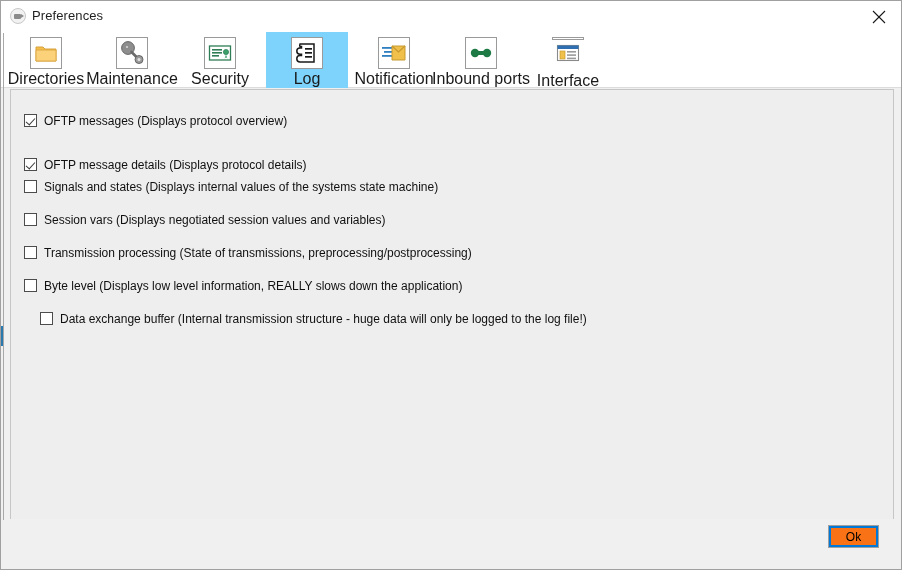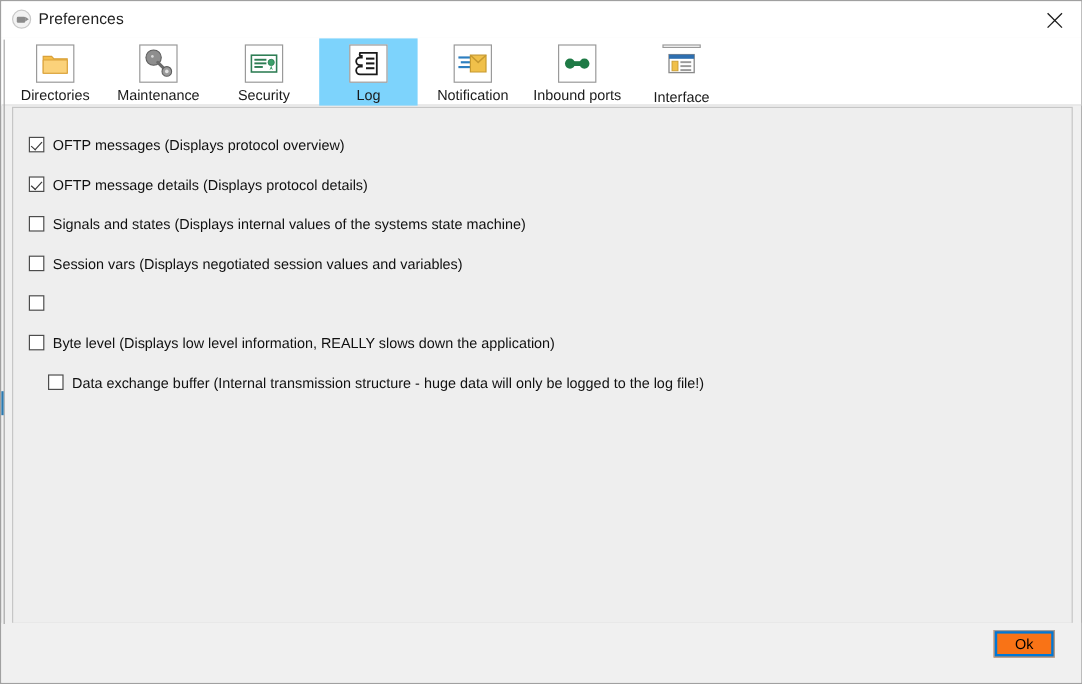--- a/index.html
+++ b/index.html
@@ -101,21 +101,21 @@
   .tab .icon-box {
     margin-top: 5px;
     width: 32px; height: 32px;
     border: 1px solid #9a9a9a;
     background: #ffffff;
     box-sizing: border-box;
     position: relative;
   }
   .tab .tab-label {
     margin-top: 3px;
-    font-size: 12px;
+    font-size: 16px;
     color: #1a1a1a;
     white-space: nowrap;
     line-height: 14px;
   }
 
   
   .ic { position: absolute; left: 0; top: 0; width: 30px; height: 30px; }
 
   
   #content-panel {
@@ -307,37 +307,38 @@
 
   </div>
 
   <div id="content-panel">
 
     <div class="check-row" style="top:22px;">
       <span class="checkbox checked"></span>
       <span class="check-label">OFTP messages (Displays protocol overview)</span>
     </div>
 
-    <div class="check-row" style="top:55px;">
+    <div class="check-row" style="top:66px;">
       <span class="checkbox checked"></span>
       <span class="check-label">OFTP message details (Displays protocol details)</span>
     </div>
 
     <div class="check-row" style="top:88px;">
       <span class="checkbox"></span>
       <span class="check-label">Signals and states (Displays internal values of the systems state machine)</span>
     </div>
 
     <div class="check-row" style="top:121px;">
       <span class="checkbox"></span>
       <span class="check-label">Session vars (Displays negotiated session values and variables)</span>
     </div>
 
     <div class="check-row" style="top:154px;">
       <span class="checkbox"></span>
+      <span class="check-label">Transmission processing (State of transmissions, preprocessing/postprocessing)</span>
     </div>
 
     <div class="check-row" style="top:187px;">
       <span class="checkbox"></span>
       <span class="check-label">Byte level (Displays low level information, REALLY slows down the application)</span>
     </div>
 
     <div class="check-row" style="top:220px;padding-left:16px;">
       <span class="checkbox"></span>
       <span class="check-label">Data exchange buffer (Internal transmission structure - huge data will only be logged to the log file!)</span>

